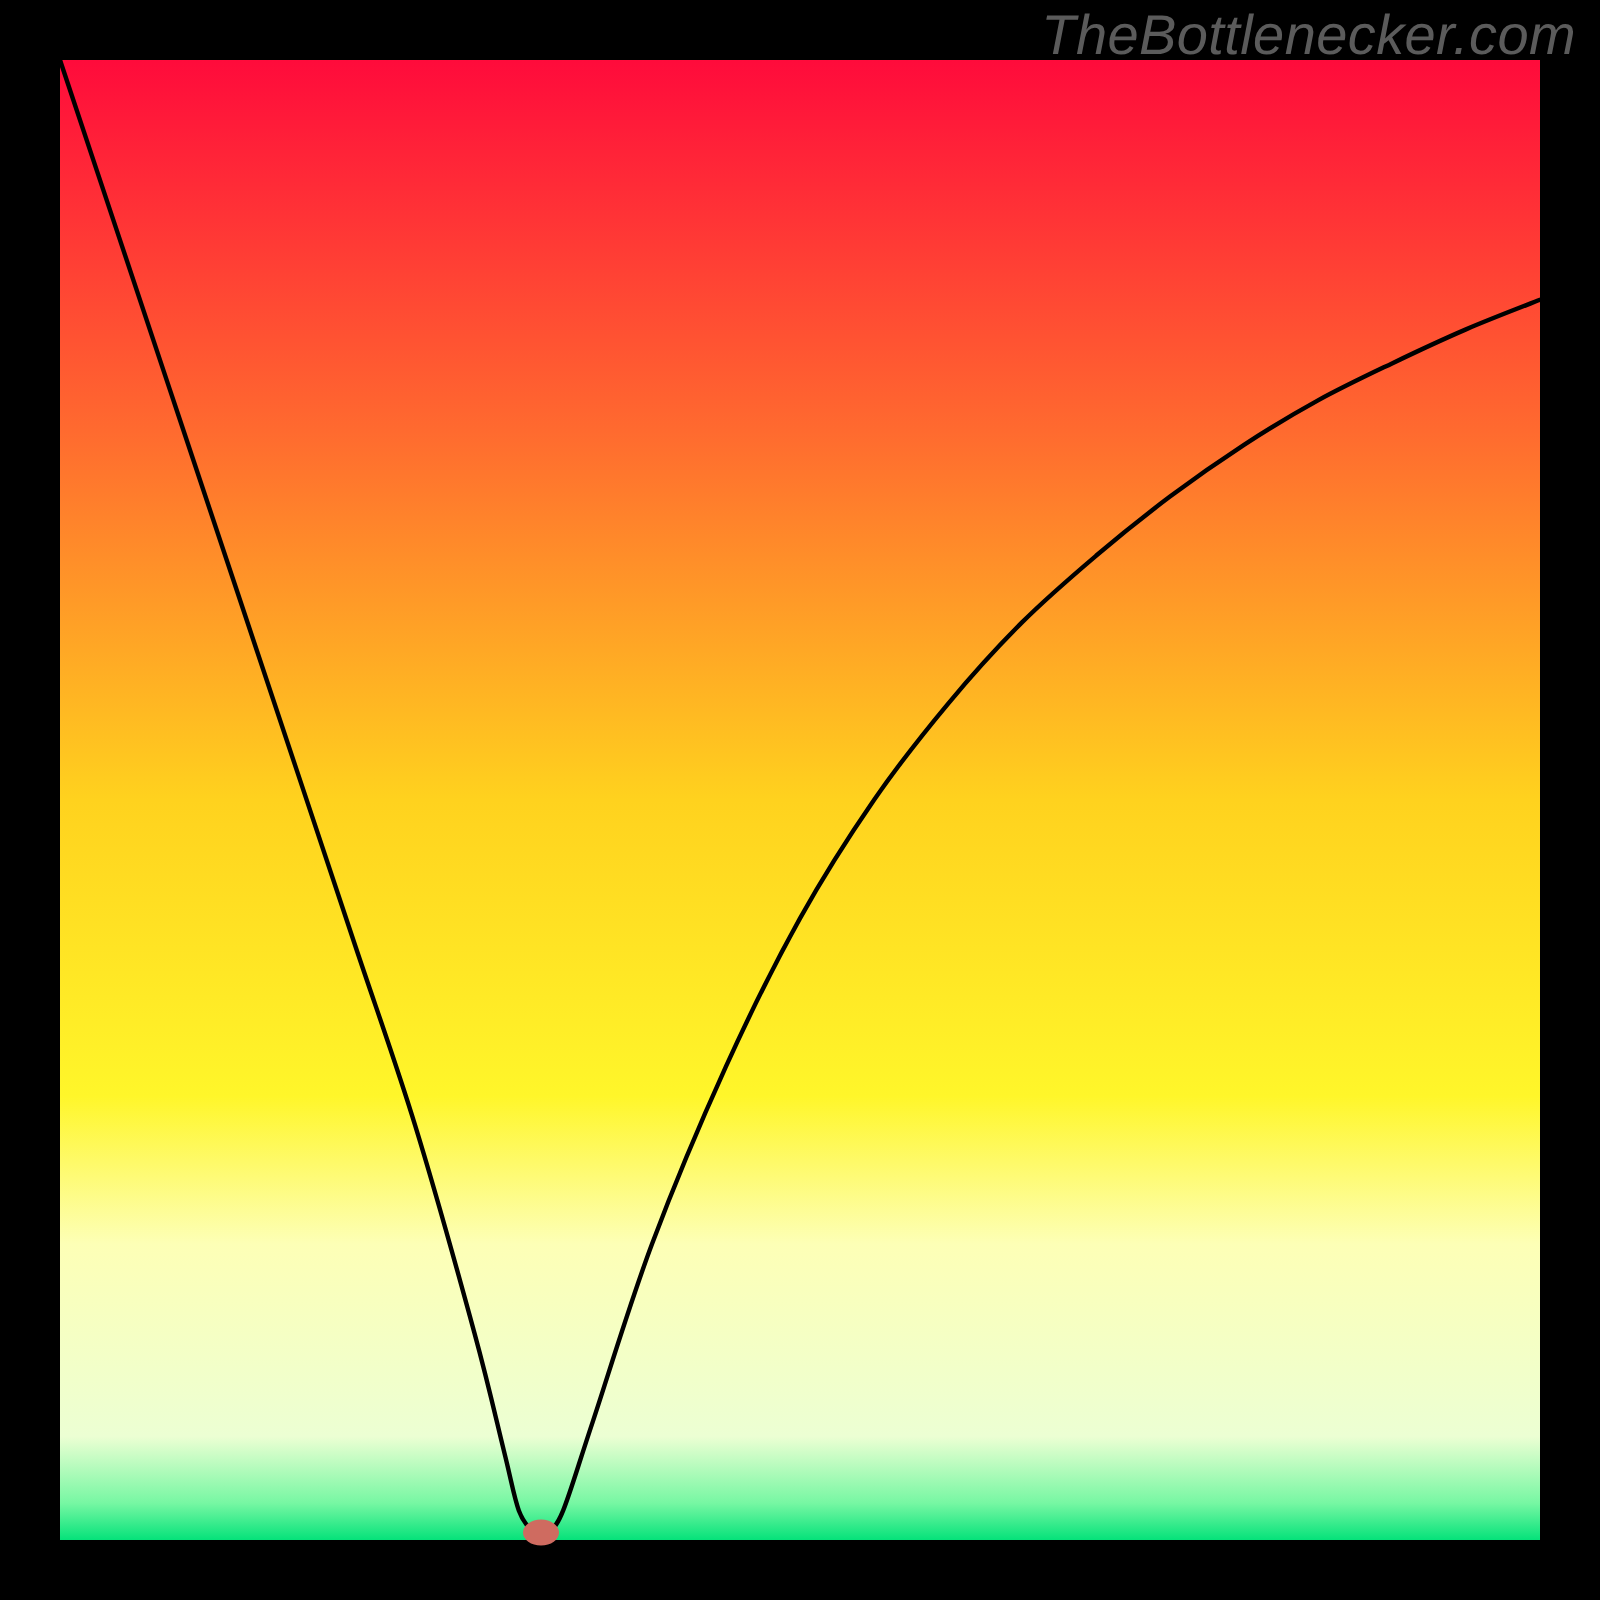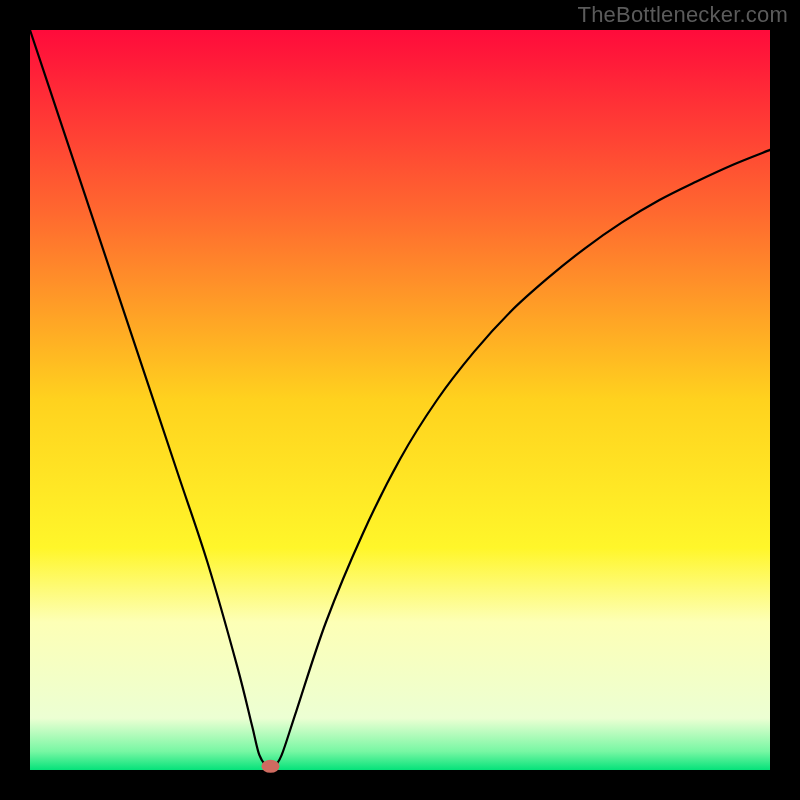--- a/index.html
+++ b/index.html
@@ -15,23 +15,24 @@
     position: relative;
     width: 800px;
     height: 800px;
     background: #000;
   }
   .watermark {
     position: absolute;
     top: 2px;
     right: 12px;
     color: #5b5b5b;
-    font-size: 22px;
+    font-size: 28px;
     font-weight: 500;
     letter-spacing: 0.2px;
+    font-style: italic;
   }
   svg.plot {
     position: absolute;
     left: 0;
     top: 0;
   }
 </style>
 </head>
 <body>
 

